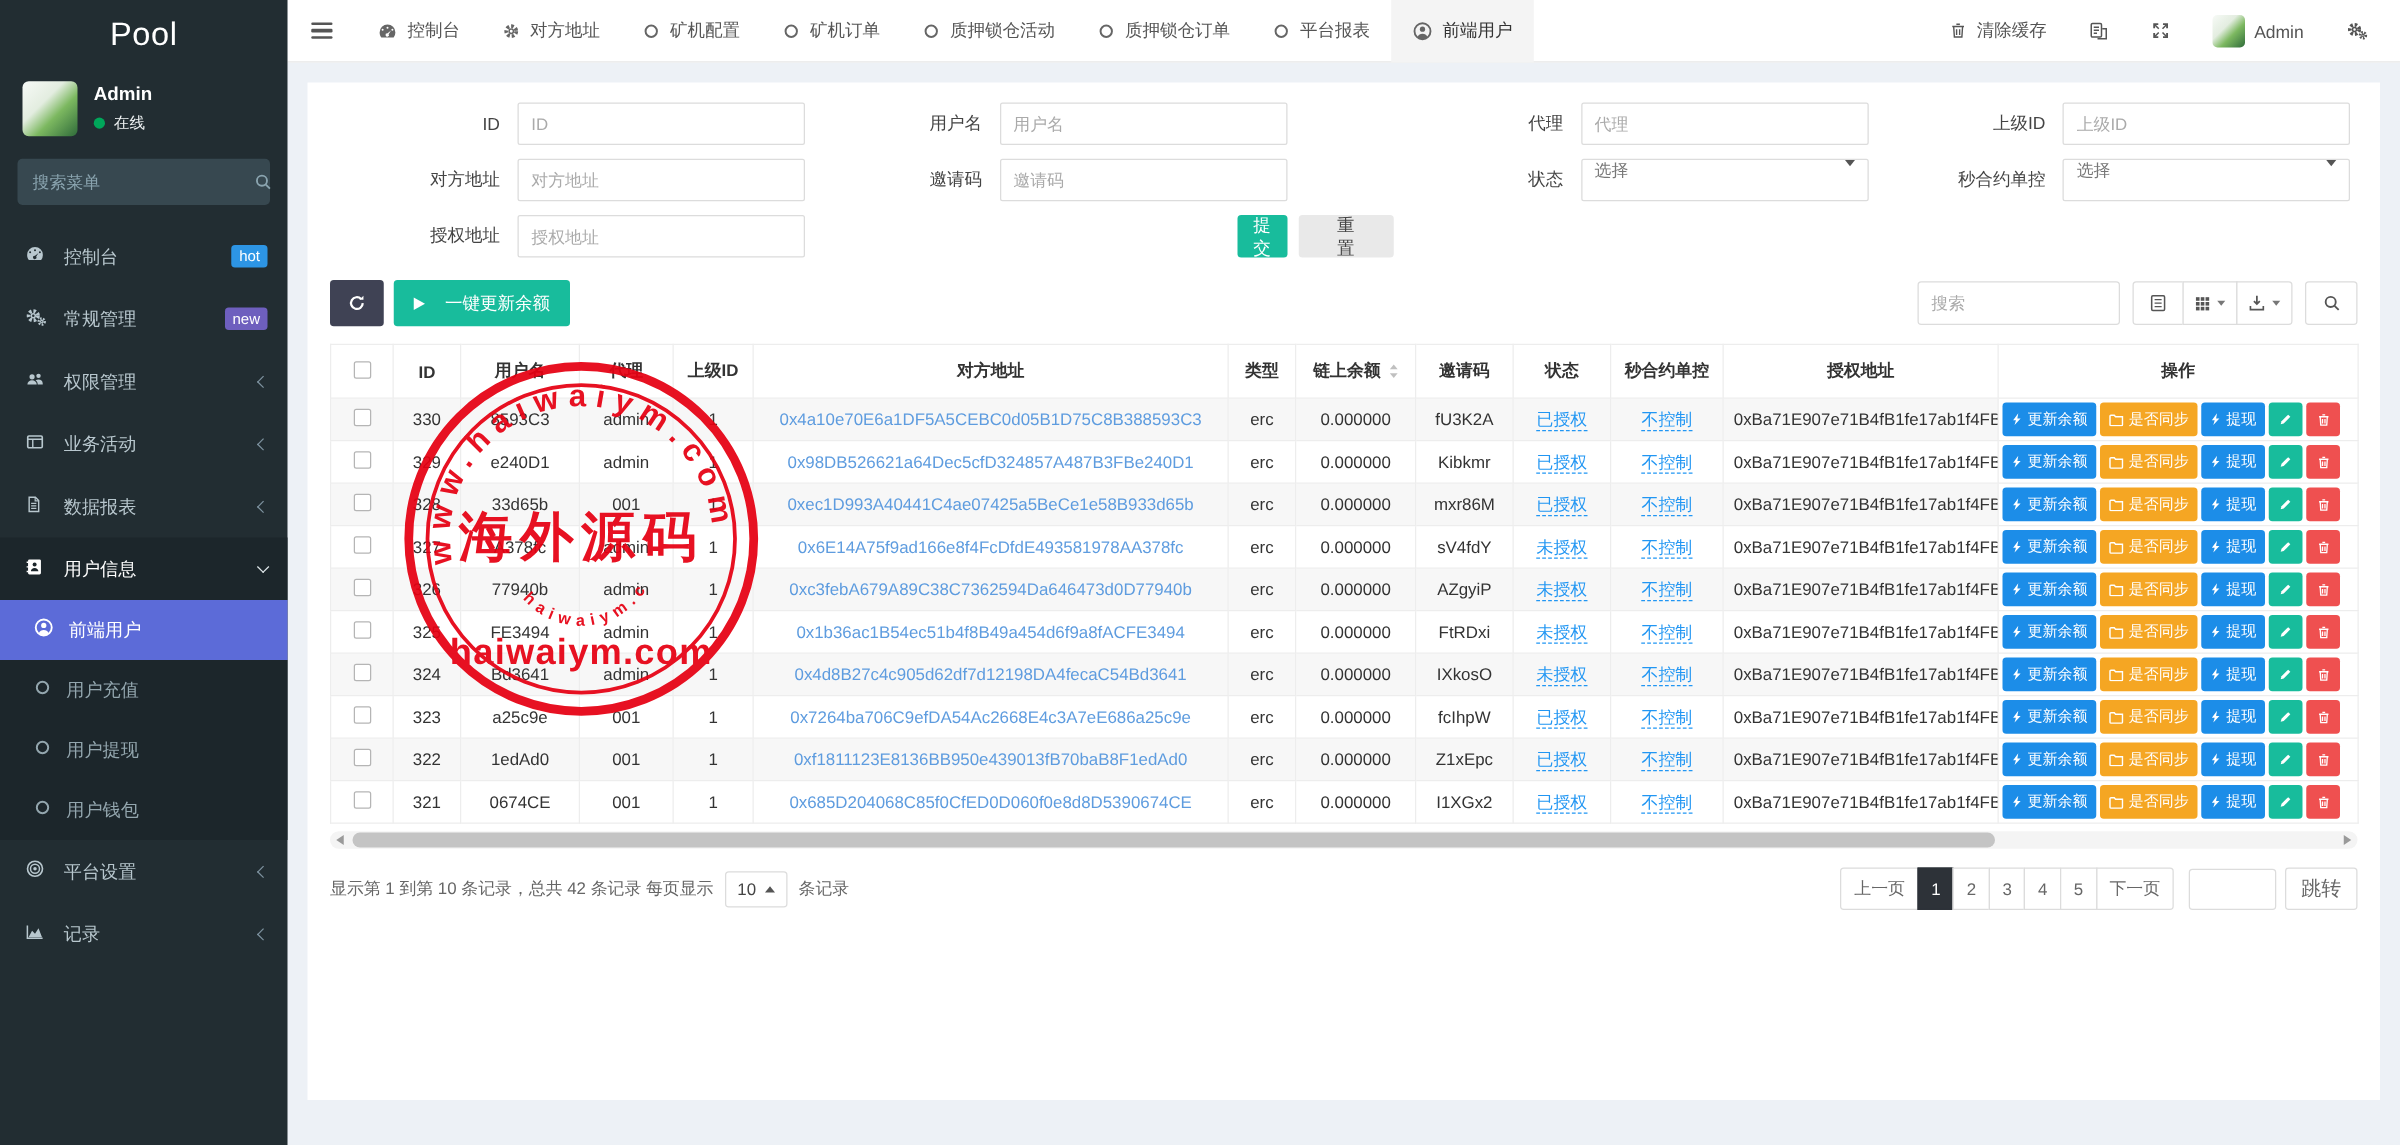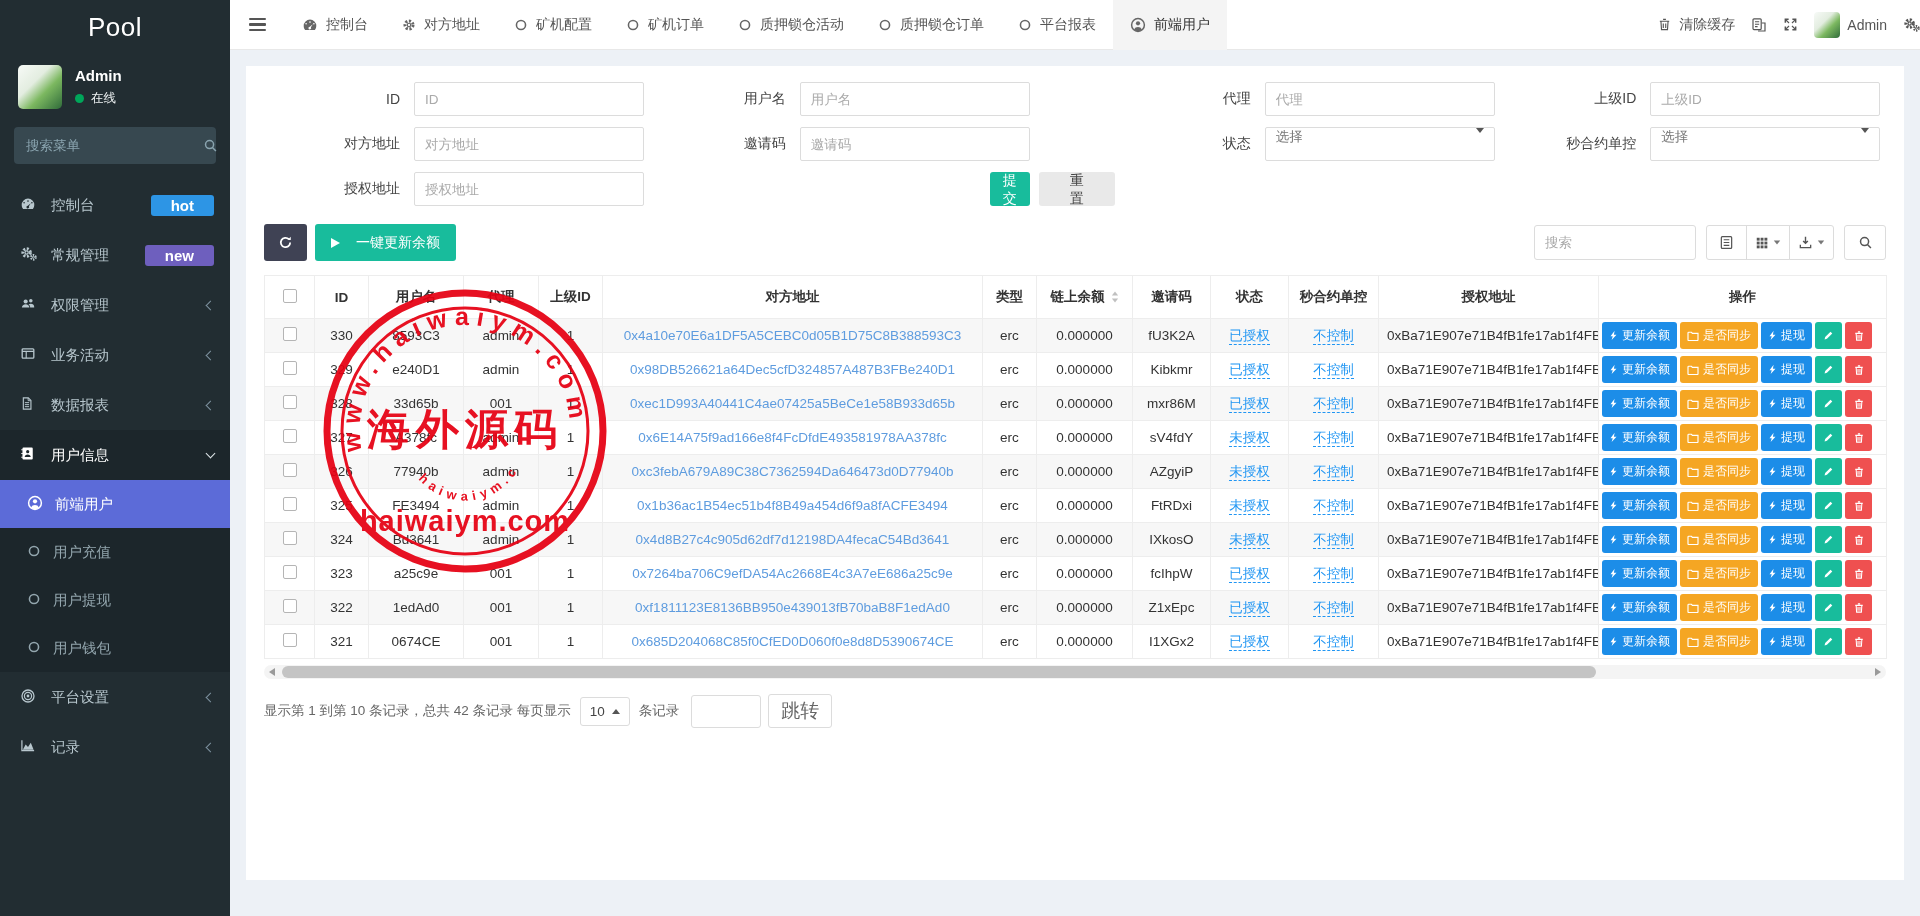--- a/index.html
+++ b/index.html
@@ -22,33 +22,33 @@
   .dot { width:9px; height:9px; border-radius:50%; background:#00a65a; }
   .sidebar-search { margin:4px 14px 16px; display:flex; align-items:center; background:#374850; border-radius:4px; height:37px; padding:0 12px; }
   .sidebar-search input { flex:1; background:transparent; border:0; outline:none; color:#cfd8dc; font-size:13.5px; font-family:inherit; }
   .sidebar-search input::placeholder { color:#8aa4af; }
   .sidebar-search .icn { color:#8aa4af; }
   .menu-item { height:50px; display:flex; align-items:center; gap:12px; padding:0 16px 0 20px; font-size:14.5px; cursor:pointer; }
   .menu-item .mi-icon { width:19px; color:inherit; }
   .menu-item.open-block { background:#1c262b; color:#fff; }
   .submenu-item { height:48px; display:flex; align-items:center; gap:12px; padding:0 16px 0 27px; font-size:14.5px; color:#93a6ae; background:#1c262b; cursor:pointer; }
   .submenu-item.active { background:#5c6bd8; color:#fff; }
-  .badge { margin-left:auto; font-size:15px; font-weight:bold; color:#fff; border-radius:3px; padding:3px 20px; line-height:1; }
+  .badge { margin-left:auto; font-size:12px; font-weight:normal; color:#fff; border-radius:3px; padding:3px 6px; line-height:1; }
   .chev { margin-left:auto; width:7px; height:7px; border-top:1.6px solid #7e93a0; border-left:1.6px solid #7e93a0; flex:none; }
   .chev.left { transform:rotate(-45deg); }
   .chev.down { transform:rotate(225deg); margin-top:-4px; border-color:#dfe7ea; }
 
   
   .navbar { position:absolute; left:230px; top:0; right:0; height:50px; background:#fff; border-bottom:1px solid #e8e8e8; display:flex; align-items:center; color:#555; z-index:4; }
   .hamburger { padding:0 19px; display:flex; flex-direction:column; gap:3.5px; cursor:pointer; }
   .hamburger i { display:block; width:17px; height:2.2px; background:#555; border-radius:1px; }
   .nav-tab { height:50px; display:flex; align-items:center; gap:8px; padding:0 17px; font-size:14px; cursor:pointer; white-space:nowrap; }
   .nav-tab.active { background:#f4f4f4; color:#333; }
   .nav-tab .icn { color:#666; }
-  .nav-right { margin-left:auto; display:flex; align-items:center; gap:16px; font-size:14px; }
+  .nav-right { margin-left:auto; display:flex; align-items:center; gap:34px; padding-right:26px; font-size:14px; }
   .nav-right .item { display:flex; align-items:center; gap:7px; cursor:pointer; color:#555; }
   .avatar-mini { width:26px; height:26px; border-radius:4px;
     background:linear-gradient(135deg,#f7faf7 0%,#e3ede0 38%,#7cb860 62%,#2f6b3a 100%); }
 
   
   .card { position:absolute; left:246px; top:66px; width:1658px; height:814px; background:#fff; z-index:1; }
 
   
   .filters { padding:16px 18px 0; display:grid; grid-template-columns:repeat(4,1fr); row-gap:11px; }
   .f-cell { display:flex; align-items:center; }
@@ -106,21 +106,21 @@
 
   
   .pagination-bar { display:flex; align-items:center; padding:15px 18px; font-size:13.5px; color:#666; }
   .page-size { display:inline-flex; align-items:center; gap:7px; border:1px solid #dcdcdc; border-radius:3px; padding:6px 9px; margin:0 9px; color:#444; cursor:pointer; background:#fff; }
   .pages { margin-left:auto; display:flex; align-items:center; }
   .page-btn { min-width:27px; height:34px; display:flex; align-items:center; justify-content:center; border:1px solid #dcdcdc; background:#fff; color:#666; padding:0 10px; margin-left:-1px; cursor:pointer; font-size:13.5px; }
   .page-btn.first { border-radius:3px 0 0 3px; margin-left:0; }
   .page-btn.last { border-radius:0 3px 3px 0; }
   .page-btn.active { background:#2d3238; border-color:#2d3238; color:#fff; }
   .jump-input { width:70px; height:33px; border:1px solid #dcdcdc; border-radius:3px; margin-left:12px; outline:none; padding:0 8px; font-family:inherit; }
-  .jump-btn { height:34px; border:1px solid #dcdcdc; background:#fff; color:#666; padding:0 12px; margin-left:7px; border-radius:3px; cursor:pointer; font-size:19px; font-family:inherit; }
+  .jump-btn { height:34px; border:1px solid #dcdcdc; background:#fff; color:#666; padding:0 12px; margin-left:7px; border-radius:3px; cursor:pointer; font-size:16px; font-family:inherit; }
 
   
   .stamp { position:absolute; left:320px; top:286px; width:290px; height:290px; z-index:9; opacity:.93; pointer-events:none; }
 </style>
 </head>
 <body>
 
 <aside class="sidebar">
   <div class="brand">Pool</div>
   <div class="user-panel">
@@ -1112,20 +1112,29 @@
     <span class="sb-arrow right"></span>
   </div>
 
   <section class="pagination-bar">
     <span>显示第 1 到第 10 条记录，总共 42 条记录 每页显示</span>
     <span class="page-size">
       <span>10</span>
       <span class="caret-up"></span>
     </span>
     <span>条记录</span>
+    <div class="pages">
+        <button class="page-btn first">上一页</button>
+        <button class="page-btn active">1</button>
+        <button class="page-btn ">2</button>
+        <button class="page-btn ">3</button>
+        <button class="page-btn ">4</button>
+        <button class="page-btn ">5</button>
+        <button class="page-btn last">下一页</button>
+      </div>
     <input class="jump-input" style="">
     <button class="jump-btn">跳转</button>
   </section>
 </main>
 
 <svg class="stamp" viewBox="0 0 290 290">
   <circle cx="145" cy="145" r="138" fill="none" stroke="#e60012" stroke-width="7"></circle>
   <circle cx="145" cy="145" r="123" fill="none" stroke="#e60012" stroke-width="3"></circle>
   <defs>
     <path id="arcTop" d="M 46.6 180.6 A 105 105 0 1 1 243.4 180.6"></path>

